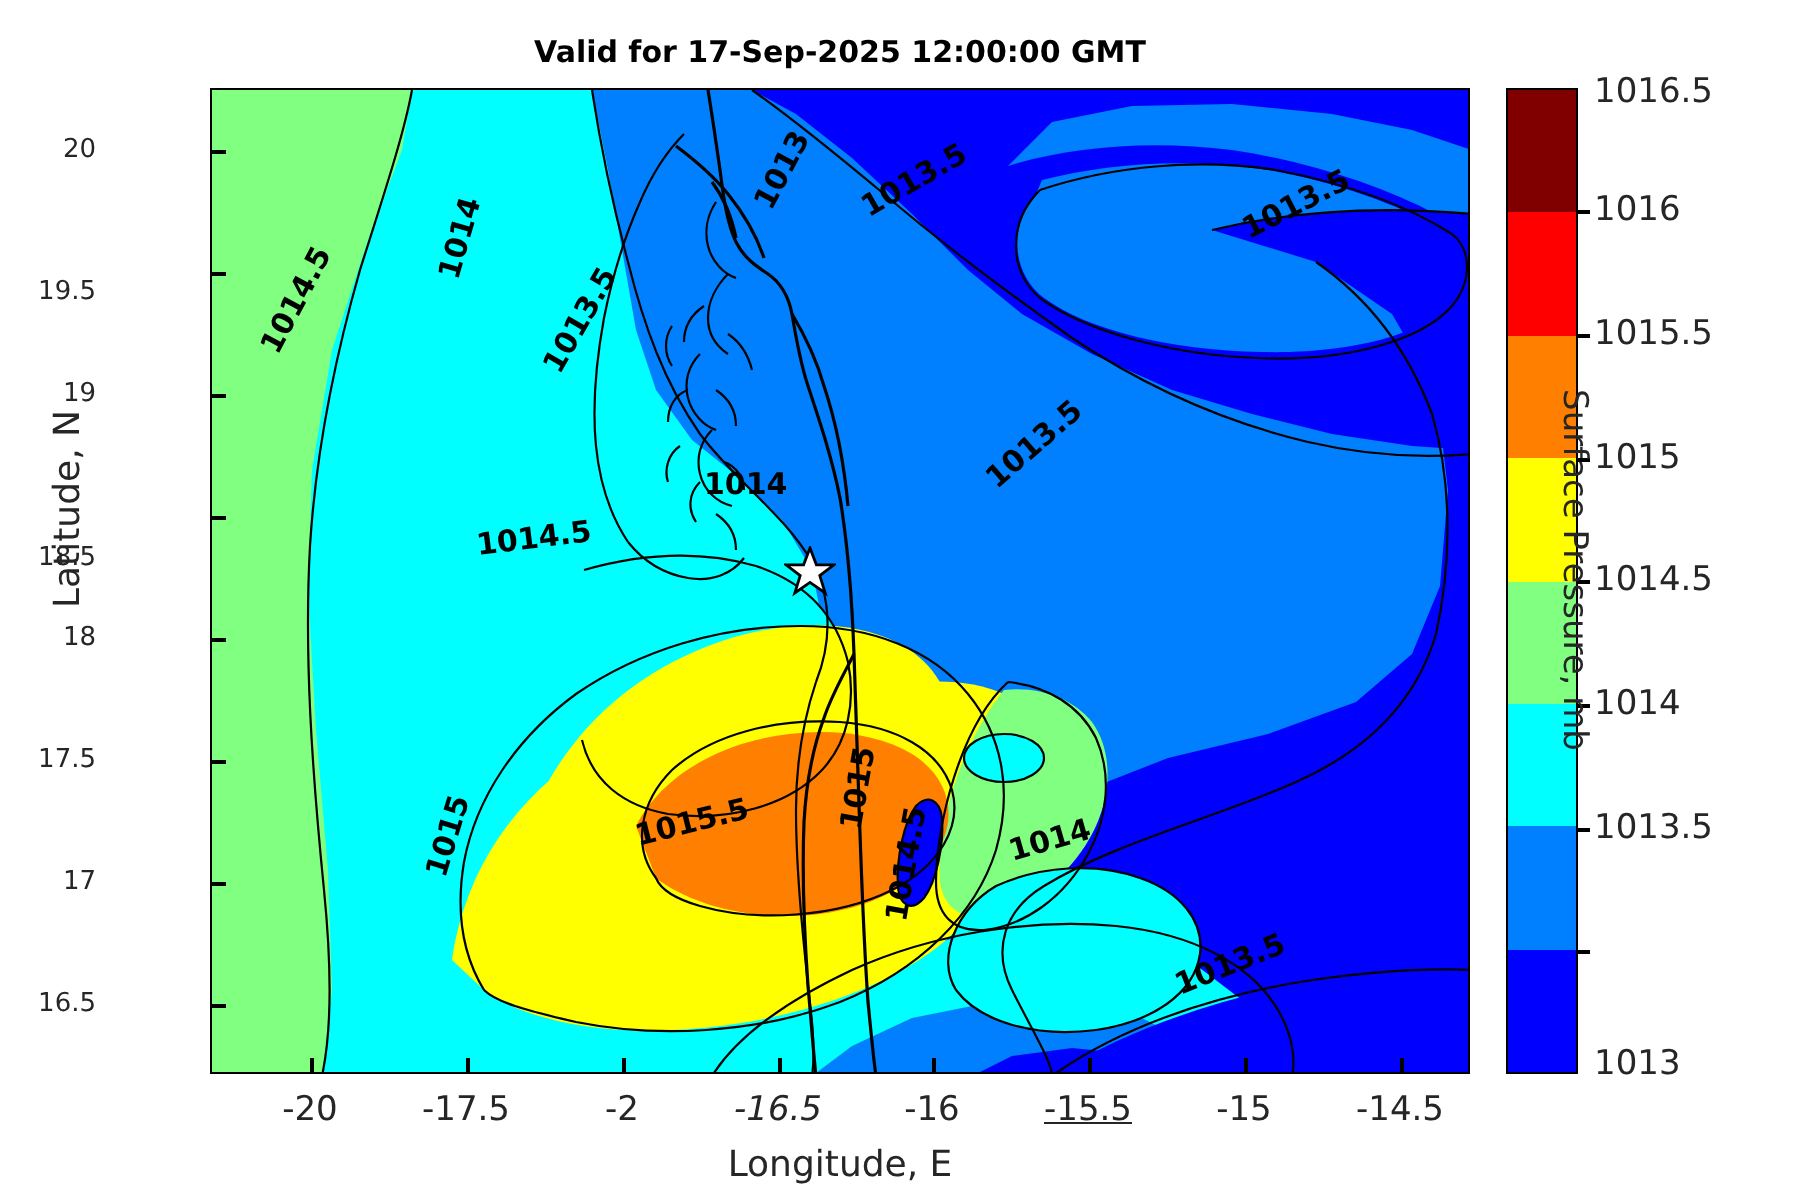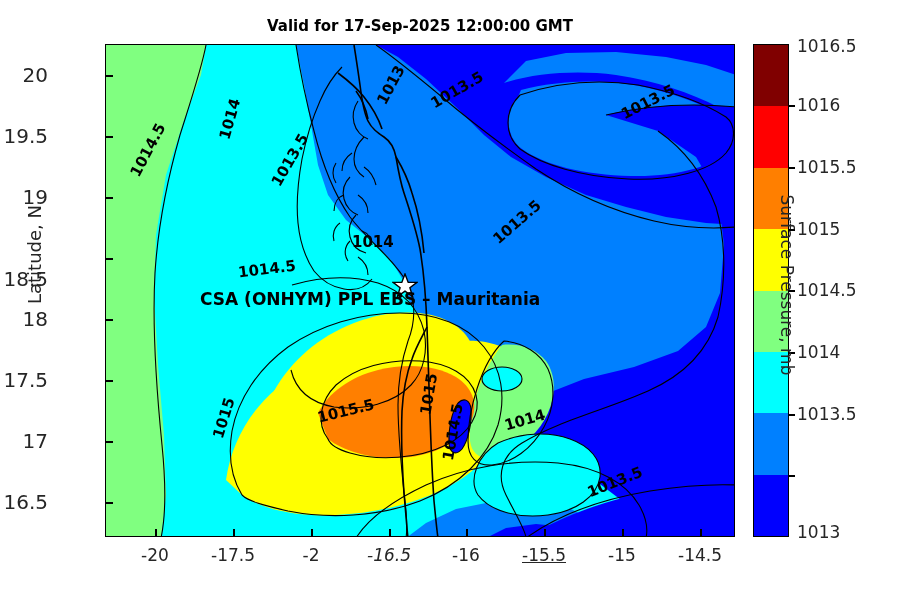--- a/index.html
+++ b/index.html
@@ -43,21 +43,21 @@
     box-sizing: border-box;
     overflow: hidden;
     background: #80ff80;
   }
   #plotsvg { position:absolute; left:0; top:0; }
   
   .tick-y {
     position: absolute;
     right: 744px;
     text-align: left;
-    font-size: 20px;
+    font-size: 13px;
     color: #262626;
     transform: translateY(-50%);
     white-space: nowrap;
   }
   .tick-x {
     position: absolute;
     top: 545px;
     text-align: center;
     font-size: 17px;
     color: #262626;
@@ -343,25 +343,24 @@
     <div class="clabel" style="left:211px; top:357px; transform:rotate(-14deg);">1015.5</div>
     <div class="clabel" style="left:302px; top:340px; transform:rotate(-80deg);">1015</div>
     <div class="clabel" style="left:318px; top:378px; transform:rotate(-80deg);">1014.5</div>
     <div class="clabel" style="left:398px; top:366px; transform:rotate(-16deg);">1014</div>
     <div class="clabel" style="left:480px; top:428px; transform:rotate(-22deg);">1013.5</div>
 
     <svg style="position:absolute; left:286px; top:228px;" width="26" height="26" viewBox="0 0 26 26">
       <polygon points="13,1 16.2,9.4 25,9.4 17.9,14.8 20.6,23.5 13,18.2 5.4,23.5 8.1,14.8 1,9.4 9.8,9.4" fill="#ffffff" stroke="#000000" stroke-width="1.4"></polygon>
     </svg>
 
-    <div class="site-label" style="left:94px; top:244px;">CSA (ONHYM) PPL EBS  – Mauritania</div>
   </div>
 
   <div class="tick-y" style="top:75px;">20</div>
-  <div class="tick-y" style="top:136px;">19.5</div>
+  <div class="tick-y" style="top:146px;">19.5</div>
   <div class="tick-y" style="top:197px;">19</div>
   <div class="tick-y" style="top:258px;margin-top:21px;">18.5</div>
   <div class="tick-y" style="top:319px;">18</div>
   <div class="tick-y" style="top:380px;">17.5</div>
   <div class="tick-y" style="top:441px;">17</div>
   <div class="tick-y" style="top:502px;">16.5</div>
 
   <div class="tickmark" style="left:105px; top:75px;  width:8px; height:1.5px;"></div>
   <div class="tickmark" style="left:105px; top:136px; width:8px; height:1.5px;"></div>
   <div class="tickmark" style="left:105px; top:197px; width:8px; height:1.5px;"></div>
@@ -384,20 +383,21 @@
 
   <div class="tickmark" style="left:155px; top:529px; width:1.5px; height:8px;"></div>
   <div class="tickmark" style="left:233px; top:529px; width:1.5px; height:8px;"></div>
   <div class="tickmark" style="left:311px; top:529px; width:1.5px; height:8px;"></div>
   <div class="tickmark" style="left:389px; top:529px; width:1.5px; height:8px;"></div>
   <div class="tickmark" style="left:466px; top:529px; width:1.5px; height:8px;"></div>
   <div class="tickmark" style="left:544px; top:529px; width:1.5px; height:8px;"></div>
   <div class="tickmark" style="left:622px; top:529px; width:1.5px; height:8px;"></div>
   <div class="tickmark" style="left:700px; top:529px; width:1.5px; height:8px;"></div>
 
+  <div class="axis-label-x">Longitude, E</div>
 
   <div id="colorbar">
     <div class="cb-band" style="height:12.5%; background:#800000;"></div>
     <div class="cb-band" style="height:12.5%; background:#ff0000;"></div>
     <div class="cb-band" style="height:12.5%; background:#ff7f00;"></div>
     <div class="cb-band" style="height:12.5%; background:#ffff00;"></div>
     <div class="cb-band" style="height:12.5%; background:#80ff80;"></div>
     <div class="cb-band" style="height:12.5%; background:#00ffff;"></div>
     <div class="cb-band" style="height:12.5%; background:#0080ff;"></div>
     <div class="cb-band" style="height:12.5%; background:#0000ff;"></div>

